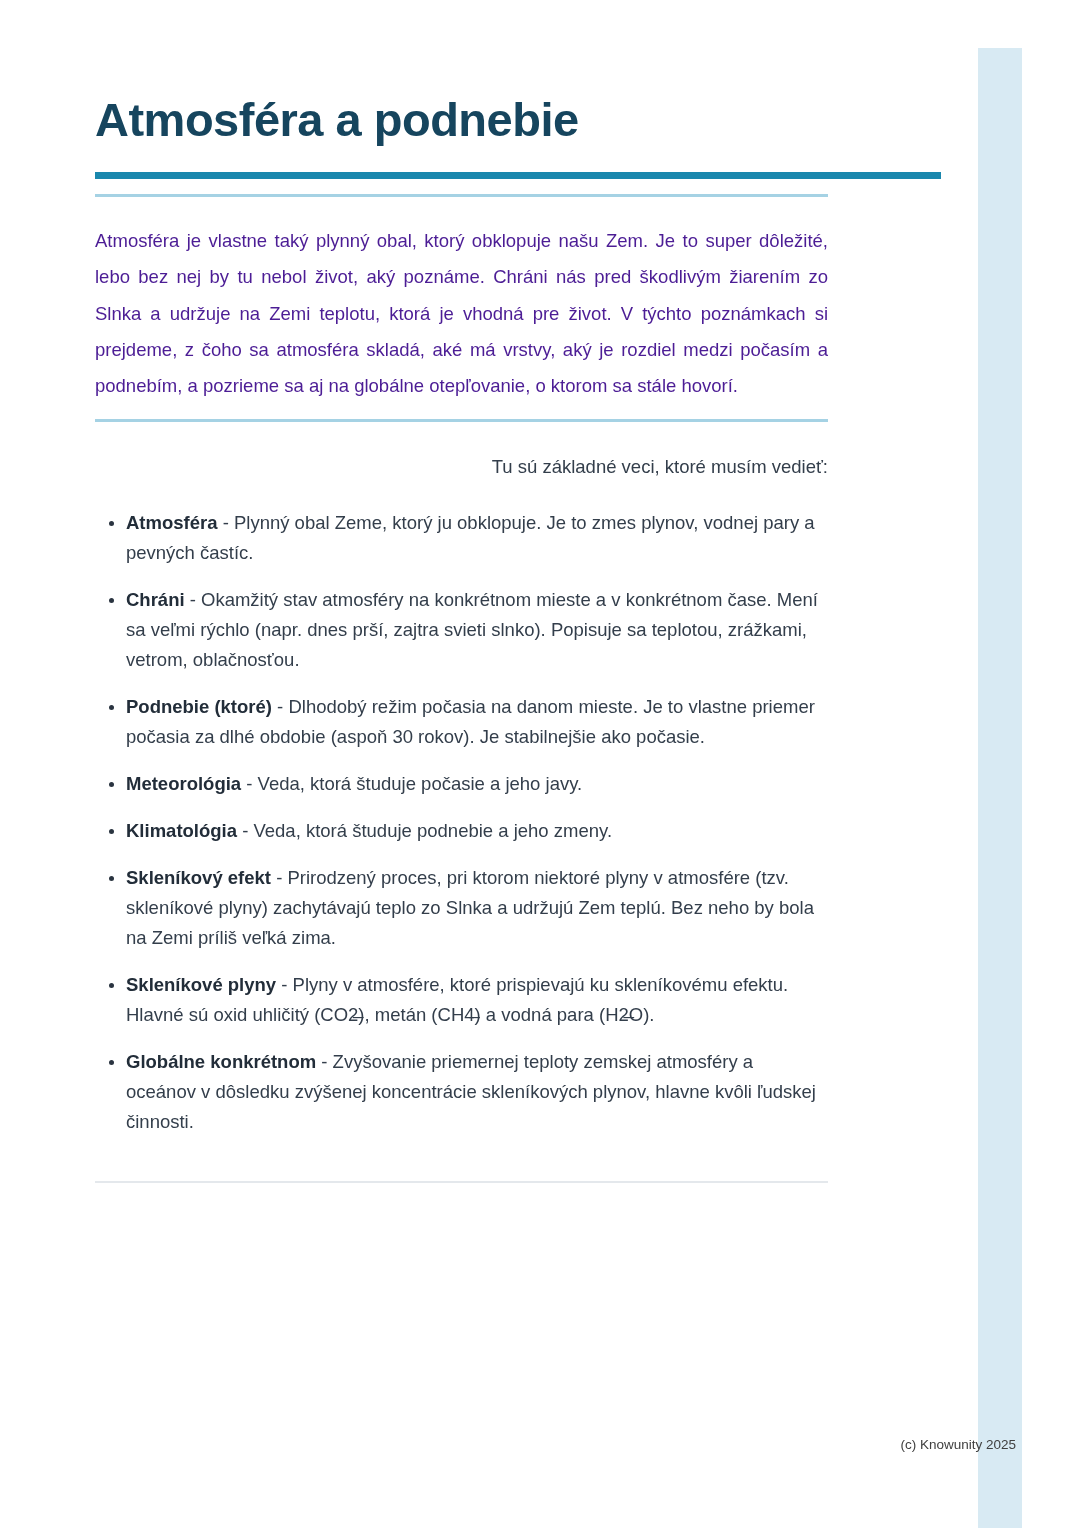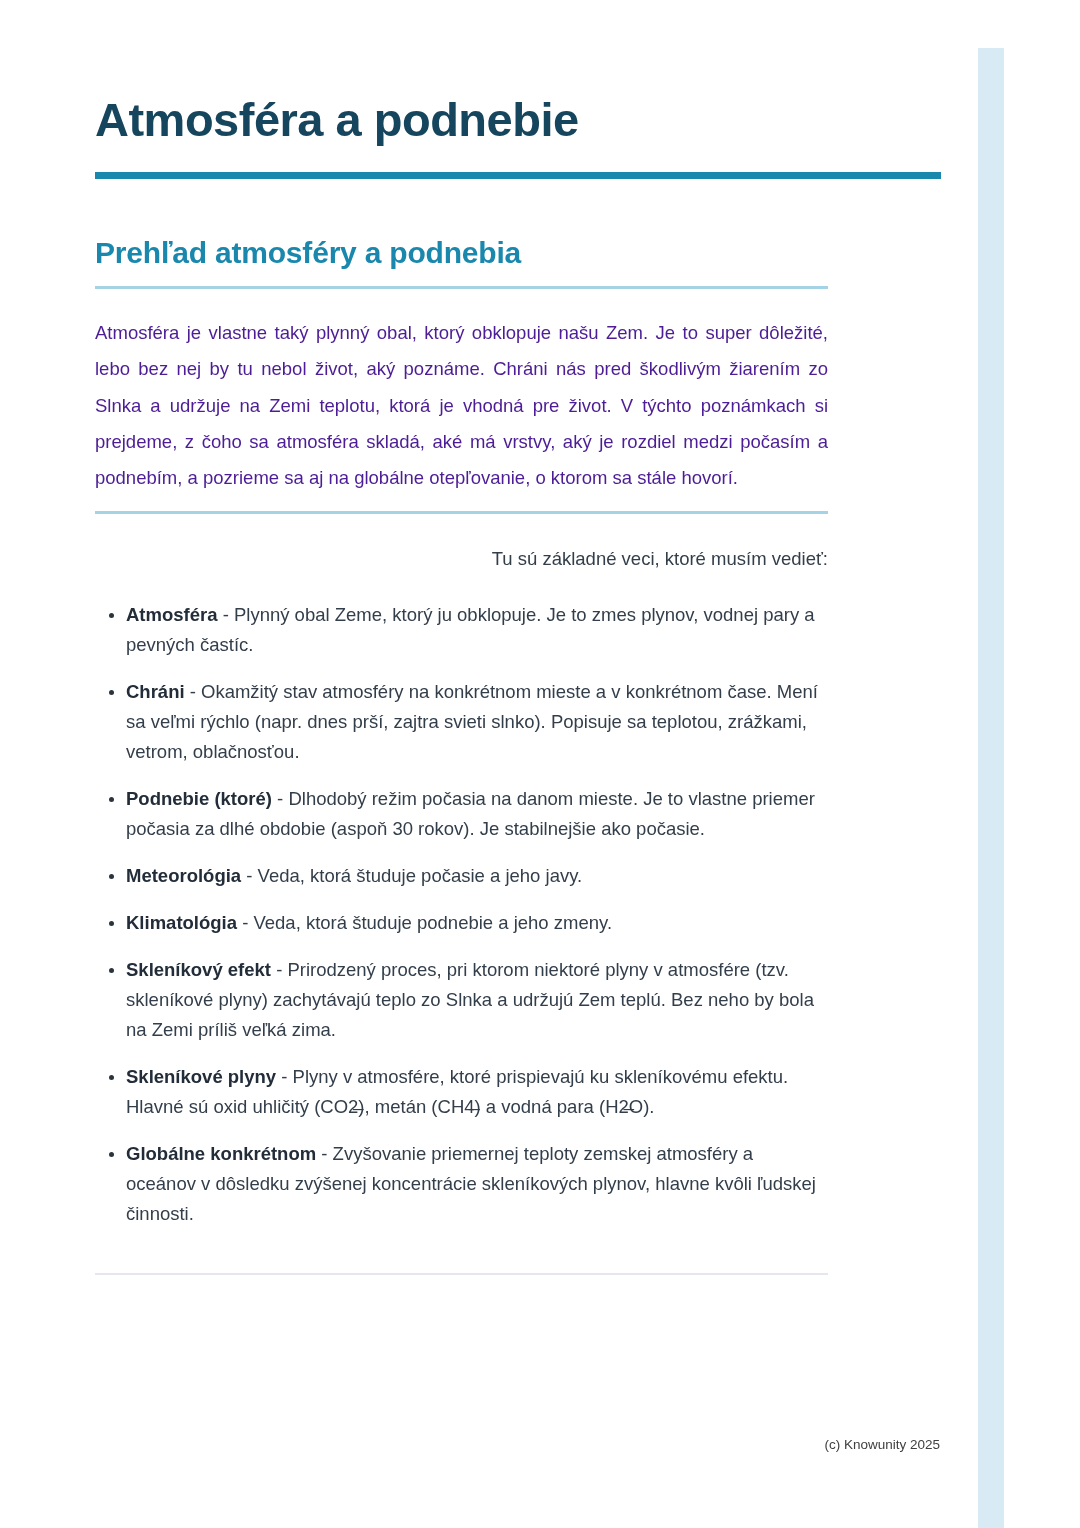--- a/index.html
+++ b/index.html
@@ -2,21 +2,21 @@
 <html><head>
 <meta charset="utf-8">
 <style>
   html, body {
     margin: 0;
     padding: 0;
     background: #ffffff;
   }
   .page {
     position: relative;
-    width: 1004px;
+    width: 1080px;
     height: 1528px;
     background: #ffffff;
     overflow: hidden;
     font-family: "Liberation Sans", "DejaVu Sans", sans-serif;
     color: #313c49;
   }
   .side-strip {
     position: absolute;
     left: 978px;
     top: 48px;
@@ -112,21 +112,20 @@
 
 <div class="page">
 
   <div class="side-strip"></div>
 
   <div class="content">
 
     <h1 class="page-title">Atmosféra a podnebie</h1>
     <div class="title-rule"></div>
 
-    <h2 class="section-heading">Prehľad atmosféry a podnebia</h2>
     <div class="heading-rule"></div>
 
     <p class="body-paragraph">Atmosféra je vlastne taký plynný obal, ktorý obklopuje našu Zem. Je to super dôležité, lebo bez nej by tu nebol život, aký poznáme. Chráni nás pred škodlivým žiarením zo Slnka a udržuje na Zemi teplotu, ktorá je vhodná pre život. V týchto poznámkach si prejdeme, z čoho sa atmosféra skladá, aké má vrstvy, aký je rozdiel medzi počasím a podnebím, a pozrieme sa aj na globálne otepľovanie, o ktorom sa stále hovorí.</p>
 
     <div class="heading-rule"></div>
 
     <p class="intro">Tu sú základné veci, ktoré musím vedieť:</p>
 
     <ul class="definition-list">
       <li>

